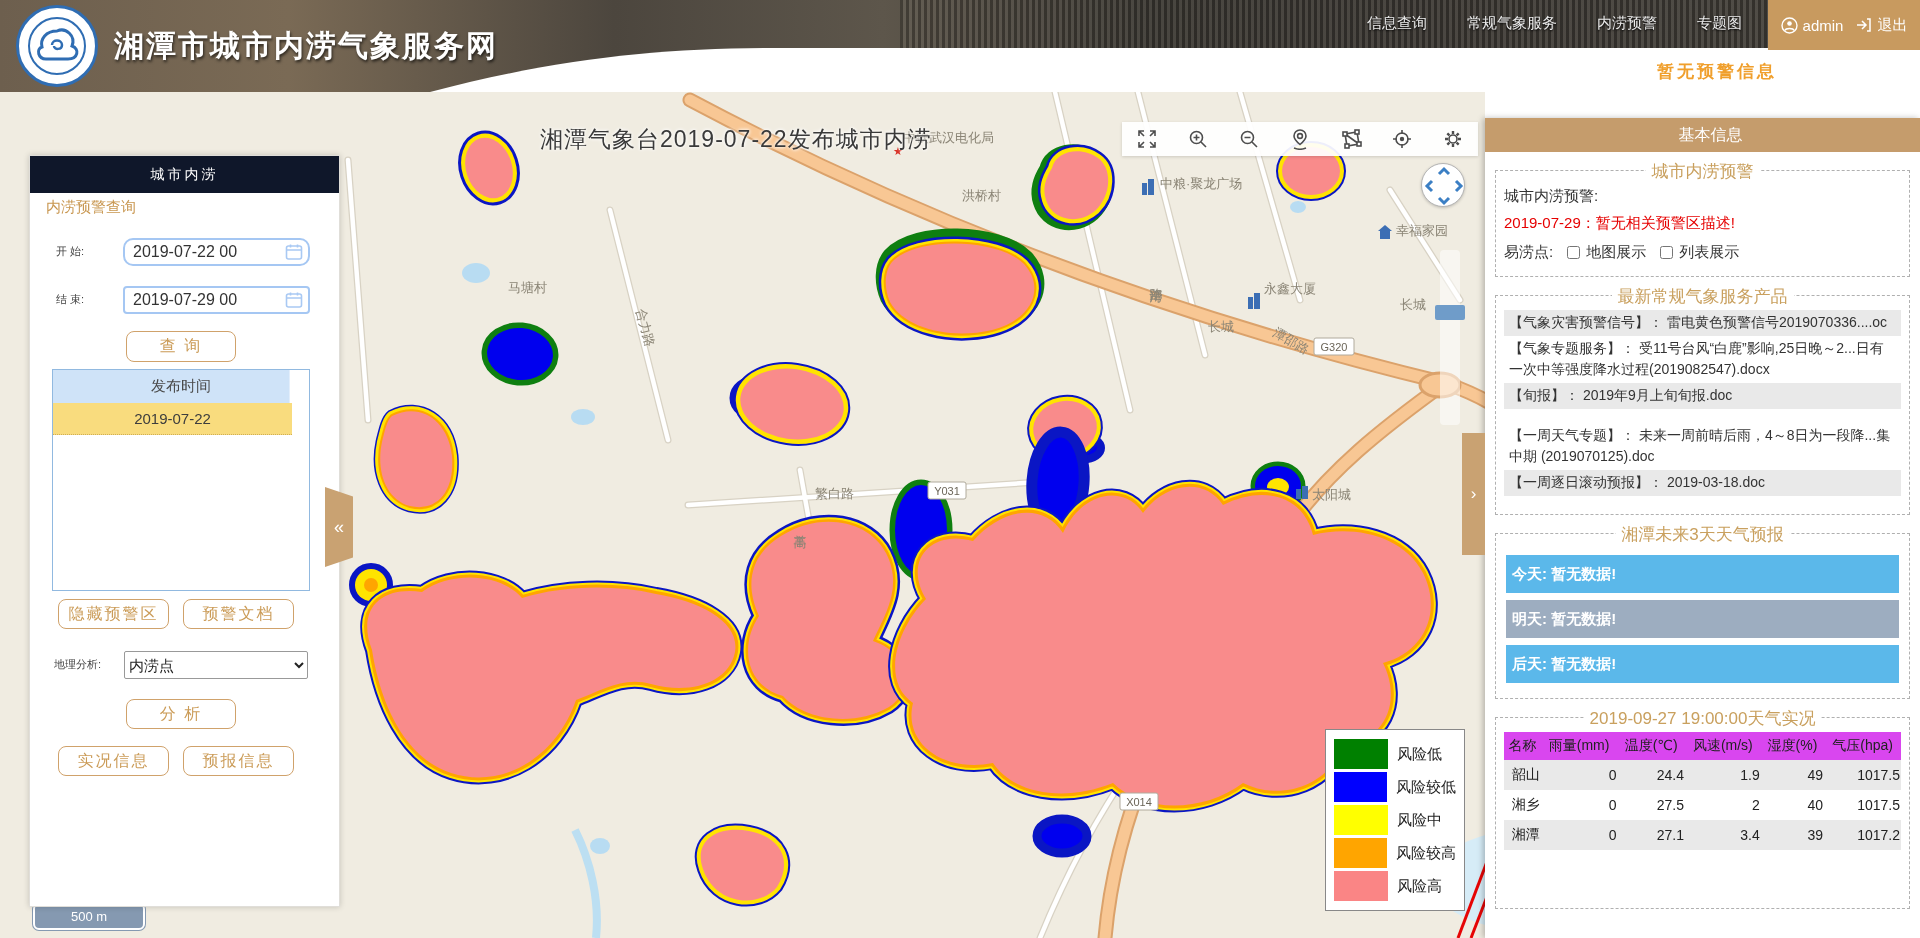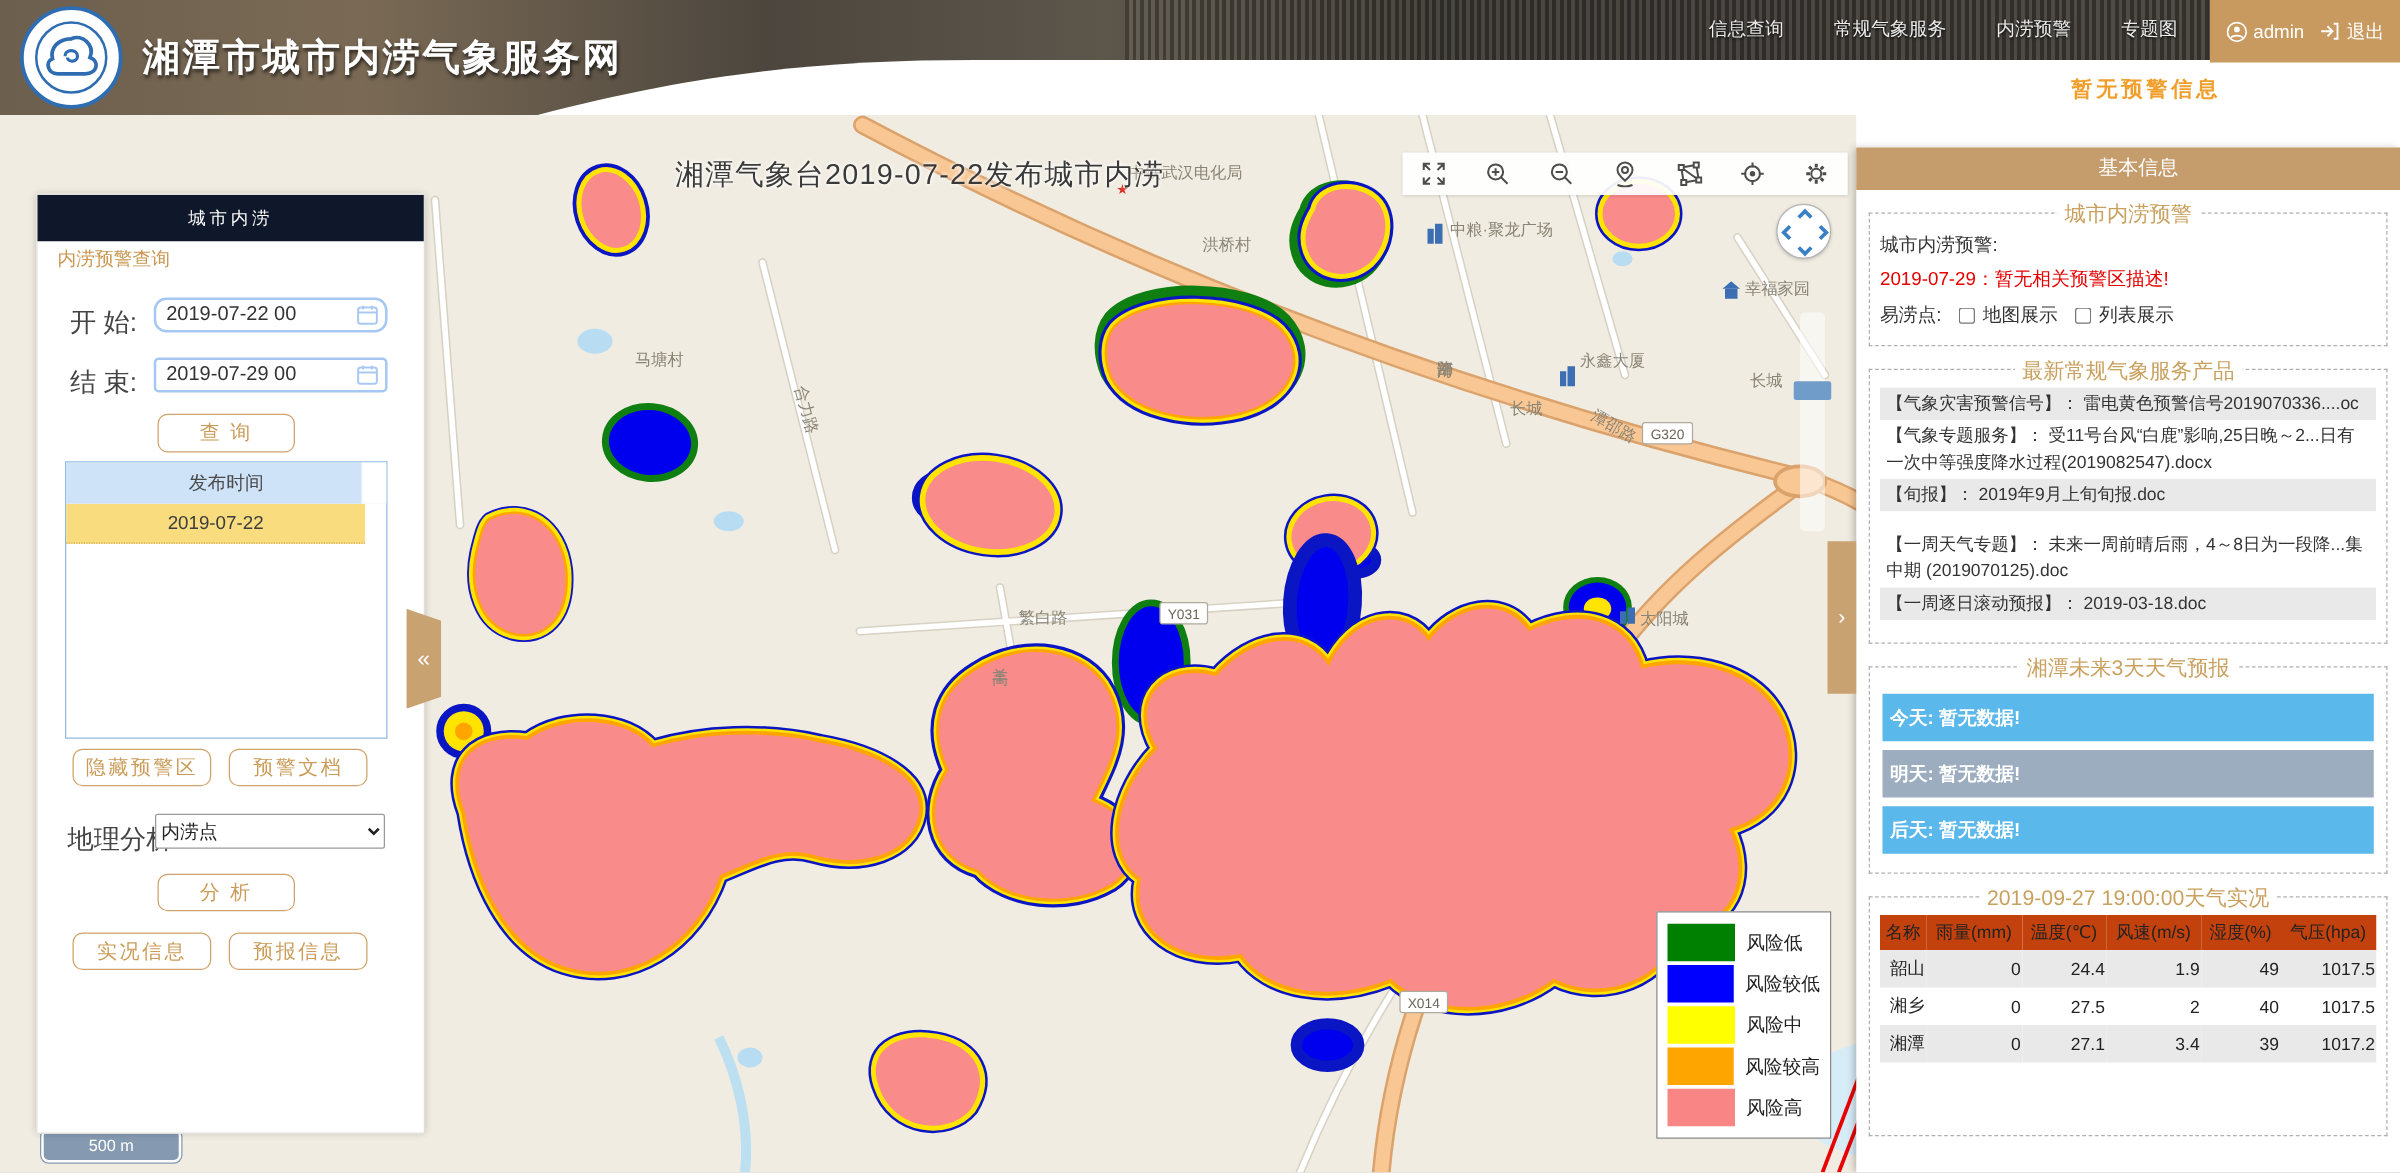--- a/index.html
+++ b/index.html
@@ -52,21 +52,21 @@
   .admin-box svg { flex:none; }
   .notice { position:absolute; right:143px; top:60px; color:#f09f2c; font-weight:bold; font-size:17px;
             letter-spacing:3px; z-index:7; }
 
   
   .lpanel { position:absolute; left:29px; top:155px; width:311px; height:752px; background:#fff;
             border:1px solid #e0ded9; box-shadow:0 0 6px rgba(0,0,0,.18); z-index:4; }
   .lpanel-hd { height:37px; background:#0f172a; color:#fff; font-size:14px; letter-spacing:3px;
                display:flex; align-items:center; justify-content:center; }
   .query-label { position:absolute; left:16px; top:42px; color:#c8964f; font-size:15px; }
-  .fld-label { position:absolute; font-size:21px; color:#444; }
+  .fld-label { position:absolute; font-size:11px; color:#444; }
   .date-input { position:absolute; left:93px; width:187px; height:28px; border:2px solid #a5c7f3;
                 border-radius:4px; font-size:16px; color:#333; padding:0 26px 0 8px;
                 font-family:"Liberation Sans","DejaVu Sans",sans-serif; }
   .cal-icon { position:absolute; width:18px; height:18px; left:255px; }
   .tan-btn { position:absolute; background:#fff; border:1px solid #d0a26b; border-radius:8px;
              color:#cb9c58; font-size:16px; cursor:pointer; letter-spacing:2px;
              font-family:"Liberation Sans","DejaVu Sans",sans-serif; }
   .ltable { position:absolute; left:22px; top:213px; width:258px; height:222px; border:1px solid #91b9e0; background:#fff; }
   .ltable-hd { height:33px; background:#cfe3f8; color:#4a4a4a; font-size:15px;
                display:flex; align-items:center; justify-content:center; position:relative; }
@@ -92,21 +92,21 @@
   .warn-line2 { font-size:15px; color:#e60000; margin:0 0 10px; }
   .flood-row { font-size:15px; color:#333; display:flex; align-items:center; gap:4px; padding-bottom:6px; }
   .flood-row input { margin:0 2px 0 10px; }
   .plist { height:196px; overflow:hidden; }
   .pitem { font-size:14px; color:#333; line-height:1.55; padding:2px 5px; word-break:break-all; cursor:pointer; }
   .pitem.alt { background:#e9e9e9; }
   .pitem.gap { margin-top:14px; }
   .fbar { height:38px; margin:7px 2px; color:#fff; font-size:15px; font-weight:bold;
           display:flex; align-items:center; padding-left:6px; }
   .wtable { width:100%; border-collapse:collapse; font-size:14px; color:#222; }
-  .wtable th { background:#c2410c; font-weight:normal; padding:5px 1px; white-space:nowrap; }
+  .wtable th { background:#d946ef; font-weight:normal; padding:5px 1px; white-space:nowrap; }
   .wtable td { text-align:right; padding:6px 1px; }
   .wtable tr.alt td { background:#e9e9e9; }
   .wtable-wrap { height:168px; }
   .rtab { position:absolute; left:1462px; top:433px; width:23px; height:122px; background:#c9a272;
           color:#fff; font-size:17px; display:flex; align-items:center; justify-content:center; z-index:4; cursor:pointer; }
 
   svg text { font-family:"Liberation Sans","DejaVu Sans",sans-serif; }
   .maplbl { font-size:13px; fill:#8a8475; }
   .shield { font-size:11px; fill:#6b6558; text-anchor:middle; }
 </style>

